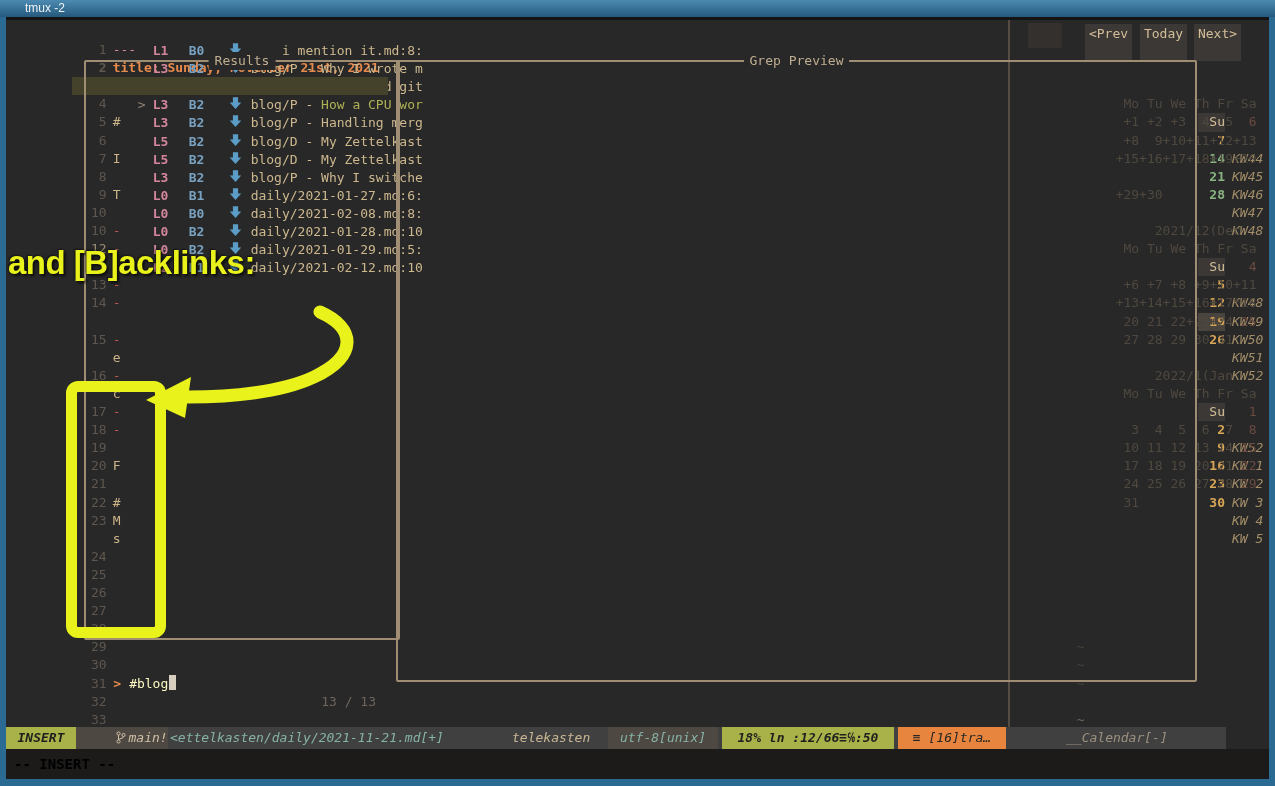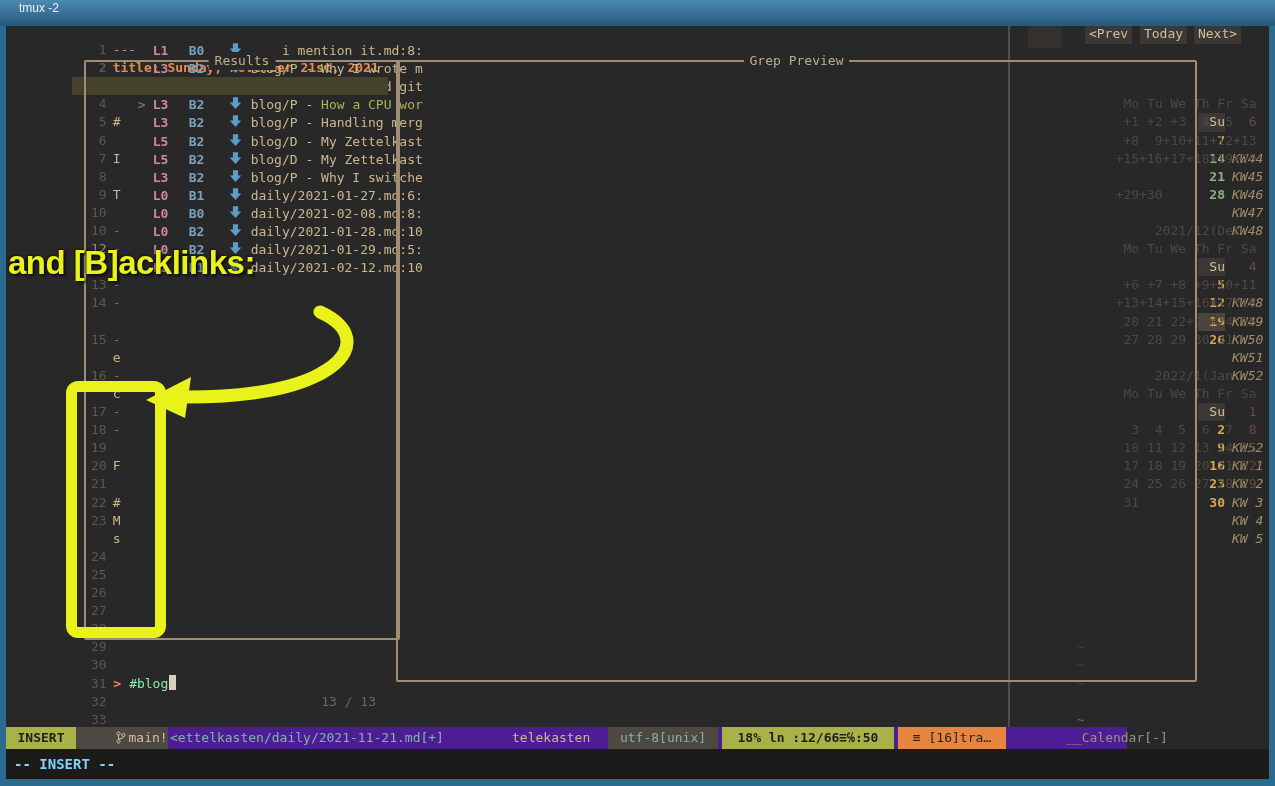--- a/index.html
+++ b/index.html
@@ -3,23 +3,23 @@
 <meta charset="utf-8">
 <style>
   * { margin:0; padding:0; box-sizing:border-box; }
   body { background:#111; }
   #screen {
     position:relative; width:1275px; height:786px; overflow:hidden;
     background:#2b6a93;
     font-family:"DejaVu Sans Mono", monospace; font-size:13px;
     --rh:18.1px;
   }
-  .titlebar { position:absolute; top:0; left:0; right:0; height:26px;
+  .titlebar { position:absolute; top:0; left:0; right:0; height:17px;
     background:linear-gradient(#4c8ab1,#25597d); color:#eef3f7;
-    font:12px "Liberation Sans", sans-serif; line-height:16px; padding-left:19px; z-index:6; }
+    font:12px "Liberation Sans", sans-serif; line-height:16px; padding-left:25px; z-index:6; }
   .term { position:absolute; left:6px; top:17px; width:1263px; height:762px; background:#282828; }
   .term-topgap { position:absolute; left:6px; top:17px; width:1263px; height:3px; background:#141414; }
   .cmdzone { position:absolute; left:6px; top:749px; width:1263px; height:30px; background:#1c1b1a; z-index:1; }
 
   .row { position:absolute; height:var(--rh); line-height:var(--rh);
     top:calc(23px + var(--i) * var(--rh)); white-space:pre; z-index:2; }
 
   
   .grow { left:20px; width:366px; z-index:1; }
   .gnum { display:inline-block; width:24px; text-align:right; color:#5f574f; margin-right:6px; }
@@ -48,57 +48,57 @@
   .res-b { display:inline-block; width:40px; color:#79a1c0; font-weight:bold; }
   .res-icon { display:inline-block; width:22px; } .res-icon svg { position:relative; top:1px; }
   .seg-r { color:#cdb88e; } .seg-hl { color:#b0b154; }
 
   
   .grep-row { left:403px; width:790px; overflow:hidden; }
 
   
   .prompt-row { --i:35; left:70px; width:318px; z-index:4; }
   .pcaret { color:#e78a4e; font-weight:bold; margin-left:12px; }
-  .pquery { color:#86efac; margin-left:8px; }
+  .pquery { color:#fef9c3; margin-left:8px; }
   .pcursor { display:inline-block; width:7px; height:15px; background:#d8cfc0; vertical-align:-2px; margin-left:1px; }
   .pcount { position:absolute; right:12px; color:#6e665c; }
 
   
   .calrow { left:1053px; width:218px; z-index:1; }
   .cal-left { display:inline-block; width:145px; overflow:hidden; vertical-align:top; }
   .seg-cd { color:#4f483f; } .seg-cs { color:#6b4a40; }
   .cal-su { position:absolute; left:145px; width:27px; text-align:right; }
   .su-hdr { background:#3b3836; color:#d4be98; }
   .su-or { color:#d8a657; font-weight:bold; }
   .su-te { color:#89b482; font-weight:bold; }
   .su-chip { background:#4a443e; color:#d8a657; font-weight:bold; }
   .cal-kw { position:absolute; left:179px; font-style:italic; color:#a28d68; }
   .tilde-row { left:1014px; }
   .tdim { color:#474038; } .tbr { color:#6e665a; }
   .vsep { position:absolute; left:1008px; top:20px; width:2px; height:707px; background:#554d44; z-index:1; }
   .topbox { position:absolute; left:1028px; top:23px; width:34px; height:25px; background:#33302d; z-index:1; }
-  .navbtn { position:absolute; top:24px; width:47px; height:20px; line-height:20px; text-align:center;
+  .navbtn { position:absolute; top:24px; width:47px; height:37px; line-height:20px; text-align:center;
     background:#3b3836; color:#d4be98; z-index:2; }
   .nav-prev { left:1085px; } .nav-today { left:1140px; } .nav-next { left:1194px; }
 
   
-  .statusbar { position:absolute; left:6px; top:727px; width:1121px; height:22px; background:#4c1d95; z-index:5; }
+  .statusbar { position:absolute; left:6px; top:727px; width:1220px; height:22px; background:#404040; z-index:5;font-style:italic; }
   .statusbar span { position:absolute; height:22px; line-height:22px; white-space:pre; }
   .sb-mode { left:0px; width:70px; text-align:center; background:#a9b248; color:#1f1f1f; font-weight:bold; }
   .sb-branch { left:70px; width:92px; text-align:center; background:#4e4843; color:#cfc0a4; }
   .sb-branch svg { vertical-align:-2px; margin-right:3px; }
   .sb-file { left:164px; color:#86b3a7; }
   .sb-ft { left:506px; color:#c9b794; }
   .sb-enc { left:602px; width:110px; text-align:center; background:#4e4843; color:#86b3a7; }
   .sb-pos { left:716px; width:172px; text-align:center; background:#a9b248; color:#1f1f1f; font-weight:bold; }
   .sb-warn { left:892px; width:108px; text-align:center; background:#e7853e; color:#262626; }
   .sb-cal { left:1016px; color:#9c9181;margin-left:44px; }
 
   .cmdline { position:absolute; left:14px; top:753px; height:22px; line-height:22px;
-    color:#7dd3fc; font-weight:bold; font-size:14px; z-index:2; }
+    color:#000000; font-weight:bold; font-size:14px; z-index:2; }
 
   
   .ann-text { position:absolute; left:8px; top:243px; z-index:10;
     font:800 33px/40px "Liberation Sans", sans-serif; letter-spacing:-0.5px;
     color:#e9f31b; text-shadow:2px 2px 3px rgba(0,0,0,.75), -1px -1px 2px rgba(0,0,0,.5); }
   .ann-box { position:absolute; left:66px; top:381px; width:100px; height:257px;
     border:11px solid #e9f31b; border-radius:12px; z-index:9; }
   .ann-arrow { position:absolute; left:0; top:0; width:1275px; height:786px; z-index:10; pointer-events:none; }
 </style>
 </head>

